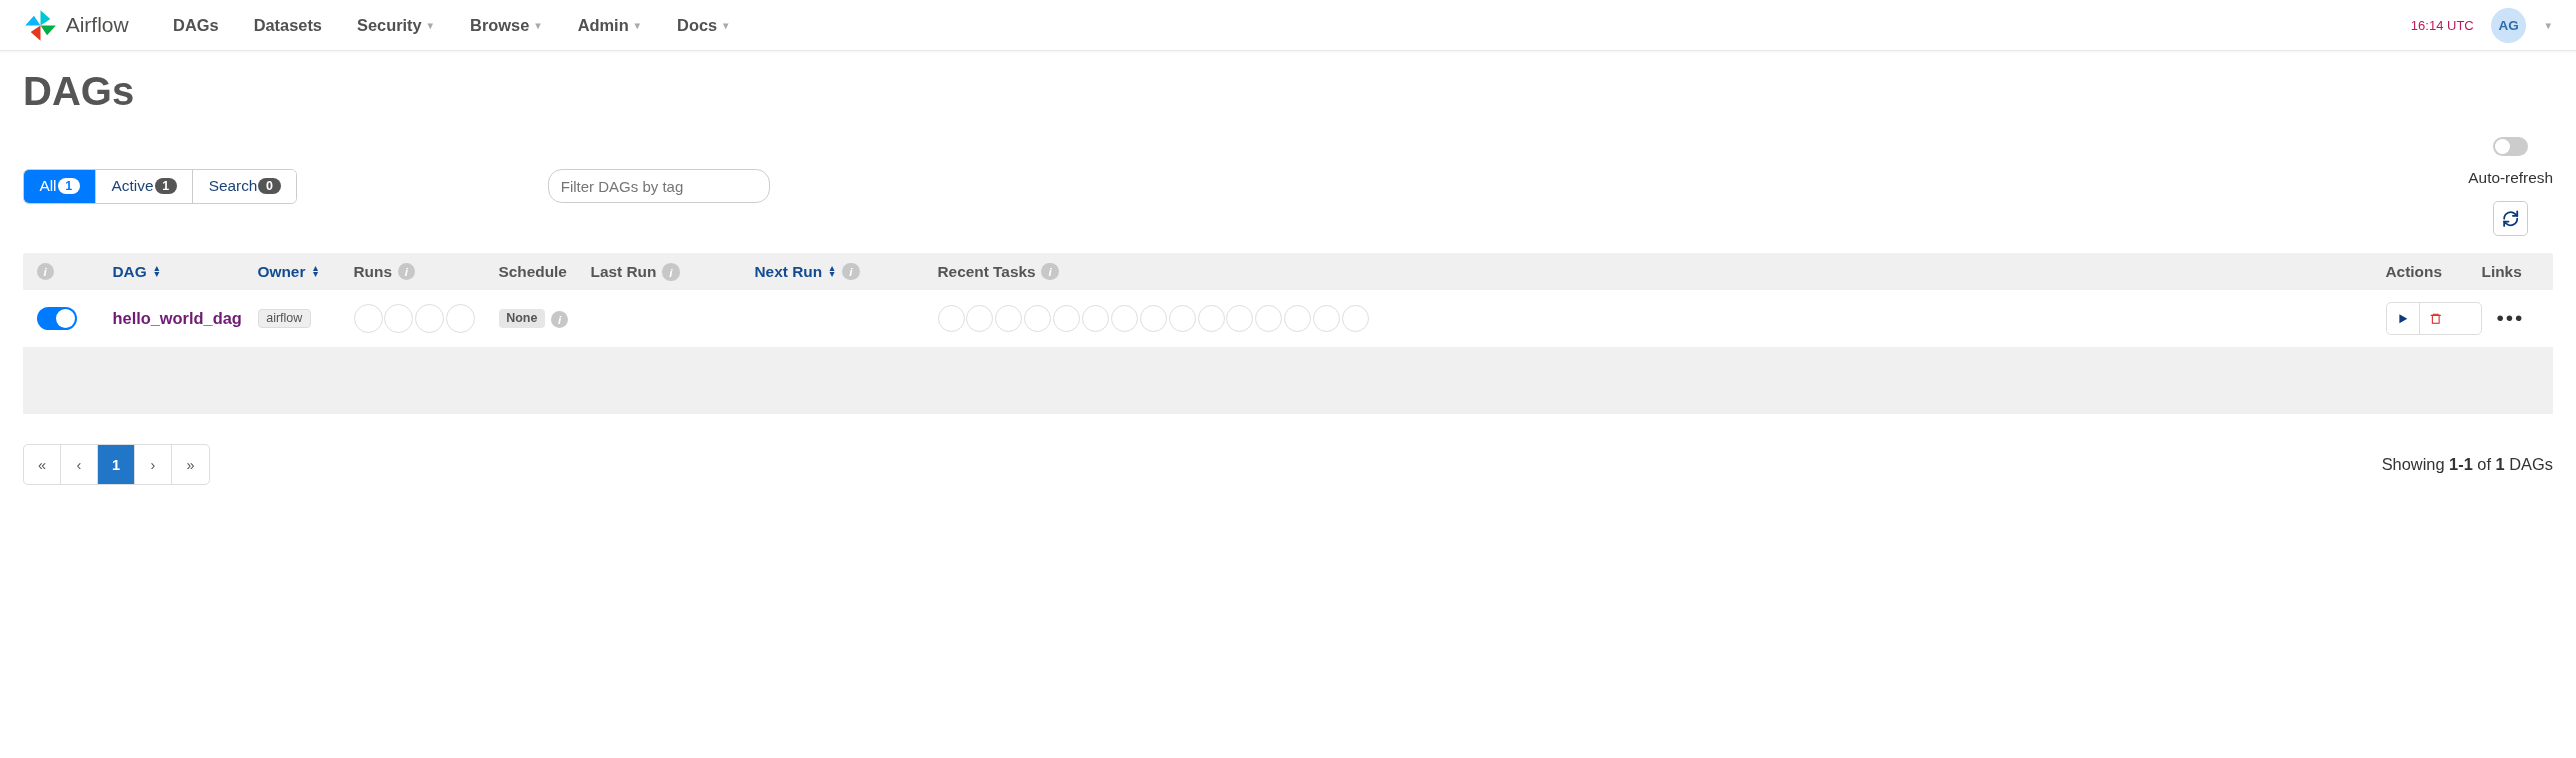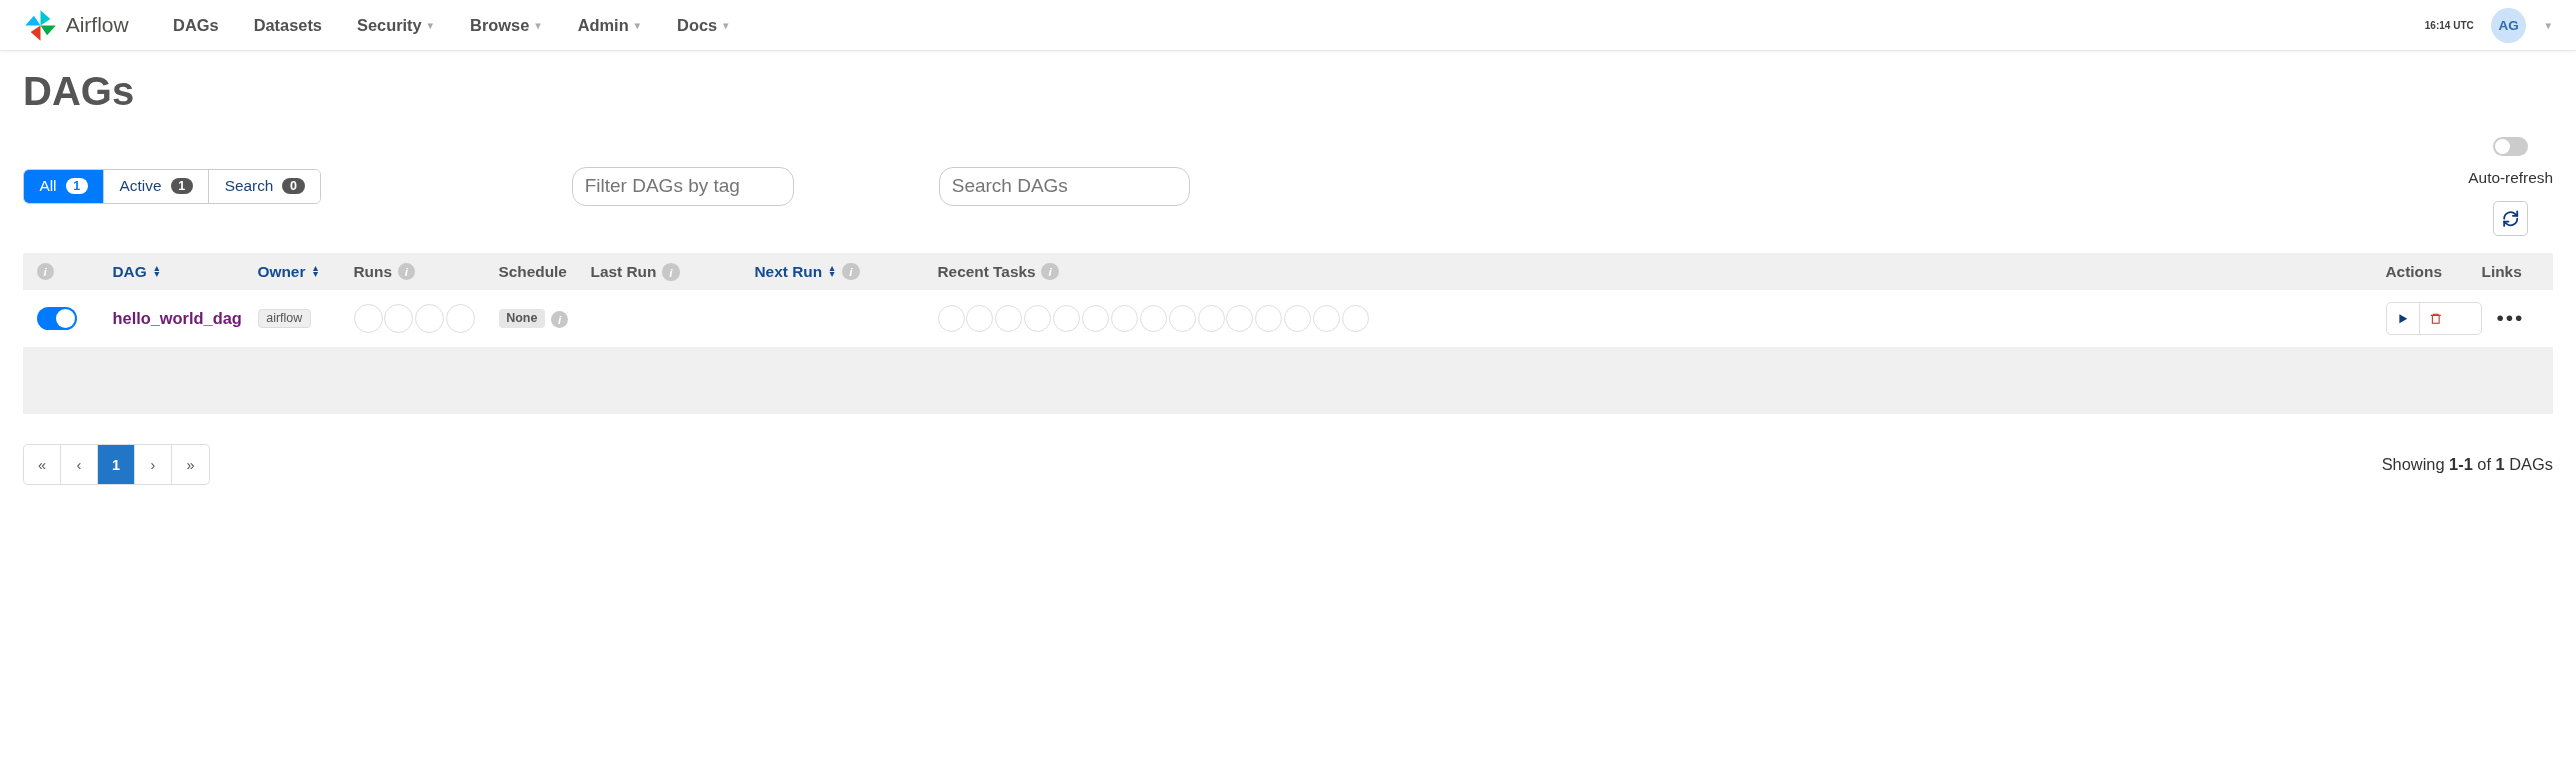--- a/index.html
+++ b/index.html
@@ -6,39 +6,39 @@
 body { font-family: -apple-system, BlinkMacSystemFont, "Segoe UI", Helvetica, Arial, sans-serif; background: #fff; color: #333; font-size: 13.5px; }
 
 
 .navbar { display: flex; align-items: center; padding: 7.7px 23px; border-bottom: 1px solid #e8e8e8; box-shadow: 0 1.9px 2.9px rgba(0,0,0,0.05); gap: 27px; }
 .navbar-brand { display: flex; align-items: center; gap: 7.7px; font-size: 21px; color: #51504f; font-weight: 400; }
 .navbar-brand svg { width: 35px; height: 35px; }
 .nav-links { display: flex; gap: 35px; margin-left: 17.4px; }
 .nav-link { color: #515151; font-size: 16.4px; font-weight: 600; cursor: pointer; display: flex; align-items: center; gap: 3.9px; }
 .nav-link .caret { font-size: 9.6px; color: #aaa; }
 .navbar-right { margin-left: auto; display: flex; align-items: center; gap: 17.4px; }
-.clock { font-weight: 700; font-size: 10px; color: #404040; }
+.clock { font-weight: 400; font-size: 13px; color: #be185d; }
 .avatar { width: 35px; height: 35px; border-radius: 50%; background: #cbe2f8; color: #2f6ba9; display: flex; align-items: center; justify-content: center; font-weight: 700; font-size: 13.5px; }
 .user-caret { font-size: 9.6px; color: #aaa; }
 
 
 .page { padding: 17.4px 23px; }
 .page-title { font-size: 40px; font-weight: 700; color: #555; margin-bottom: 23px; }
 
 
 .filter-row { display: flex; align-items: center; gap: 0; margin-bottom: 17.4px; }
 .btn-group { display: flex; border: 1px solid #ccc; border-radius: 5.8px; overflow: hidden; }
-.btn-group .fbtn { padding: 7.7px 15.4px; font-size: 15.4px; display: flex; align-items: center; gap: 9px; cursor: pointer; border-right: 1px solid #ccc; background: #fff; color: #1a4479; }
+.btn-group .fbtn { padding: 7.7px 15.4px; font-size: 15.4px; display: flex; align-items: center; gap: 1px; cursor: pointer; border-right: 1px solid #ccc; background: #fff; color: #1a4479; }
 .btn-group .fbtn:last-child { border-right: none; }
 .btn-group .fbtn.active { background: #007bff; color: #fff; }
 .fbtn .badge { border-radius: 9.6px; padding: 1px 7.7px; font-size: 12.5px; font-weight: 700; }
 .fbtn.active .badge { background: #fff; color: #007bff; }
 .fbtn:not(.active) .badge { background: #555; color: #fff; }
 .tag-filter { margin-left: 251px; }
-.tag-filter input, .search-box input { border: 1px solid #ccc; border-radius: 14px; padding: 7.7px 11.6px; font-size: 19px; width: 222px; }
+.tag-filter input, .search-box input { border: 1px solid #ccc; border-radius: 14px; padding: 7.7px 11.6px; font-size: 15px; width: 222px; }
 .search-box { margin-left: 145px; }
 .search-box input { width: 251px; }
 .right-controls { margin-left: auto; display: flex; align-items: center; gap: 13.5px; flex-direction: column; }
 .toggle-sm { width: 35px; height: 19px; border-radius: 9.6px; background: #ccc; position: relative; cursor: pointer; }
 .toggle-sm::after { content: ""; position: absolute; left: 1.9px; top: 1.9px; width: 15.4px; height: 15.4px; border-radius: 50%; background: #fff; }
 .autorefresh-label { font-size: 15.4px; color: #333; }
 .refresh-btn { border: 1px solid #ccc; border-radius: 4.8px; width: 35px; height: 35px; display: flex; align-items: center; justify-content: center; cursor: pointer; color: #0d3a79; font-size: 17.4px; }
 
 
 .dag-table { width: 100%; background: #f0f0f0; border-radius: 1.9px; }
@@ -143,23 +143,20 @@
       <div class="fbtn">
         <span>Search</span>
         <span class="badge">0</span>
       </div>
     </div>
 
     <div class="tag-filter">
       <input type="text" placeholder="Filter DAGs by tag" style="">
     </div>
 
-    <div class="search-box">
-      <input type="text" placeholder="Search DAGs" style="">
-    </div>
 
     <div class="right-controls">
       <div class="toggle-sm"></div>
       <span class="autorefresh-label">Auto-refresh</span>
       <div class="refresh-btn">
         <svg width="17.4" height="17.4" viewBox="0 0 24 24" fill="none" stroke="#0d3a79" stroke-width="2.5" stroke-linecap="round">
             <path d="M21 2v6h-6"></path>
             <path d="M3 12a9 9 0 0 1 15-6.7L21 8"></path>
             <path d="M3 22v-6h6"></path>
             <path d="M21 12a9 9 0 0 1-15 6.7L3 16"></path>

